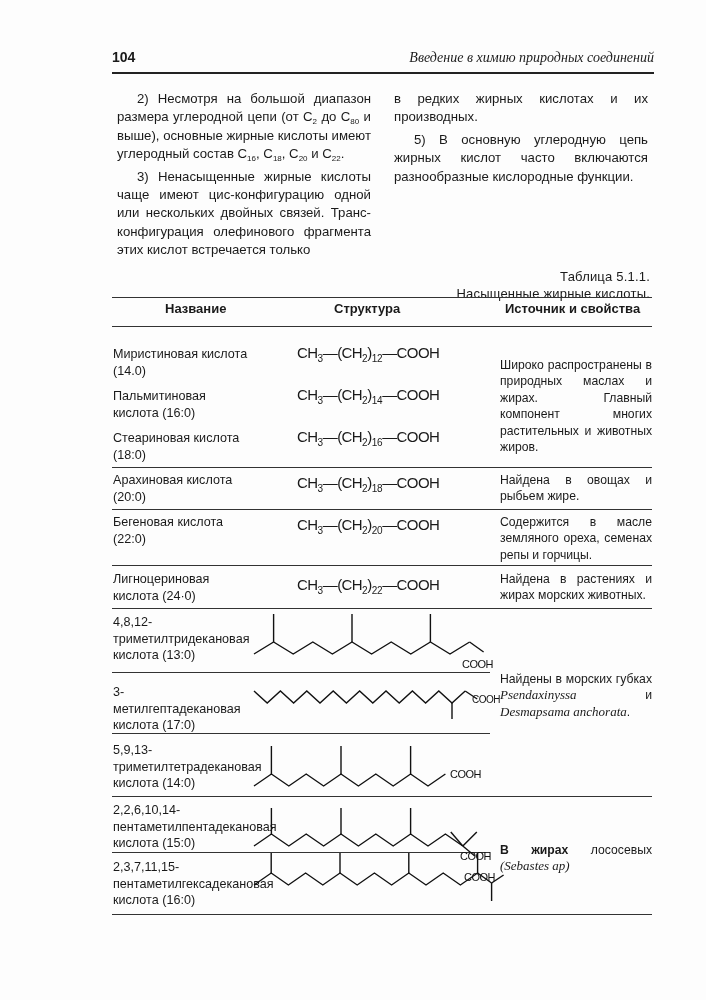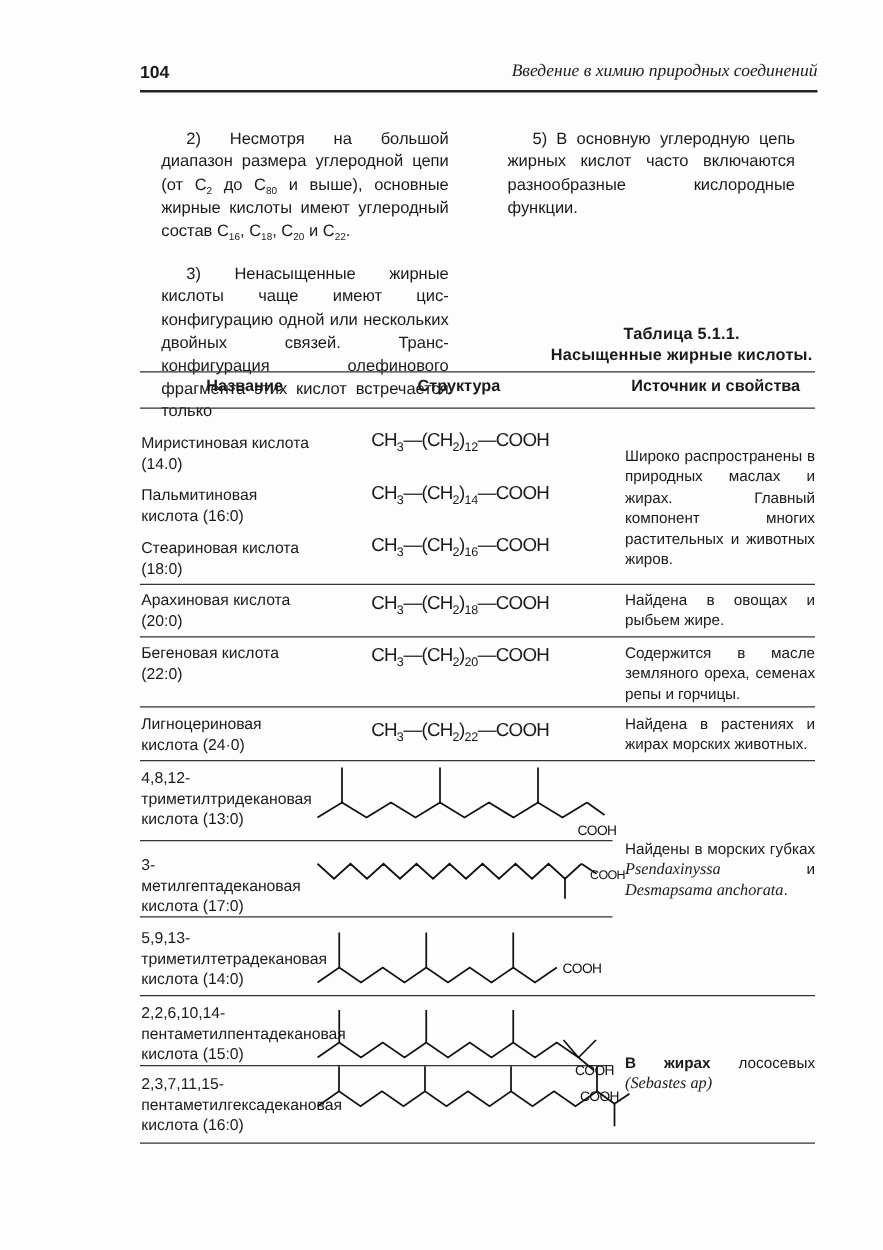--- a/index.html
+++ b/index.html
@@ -2,24 +2,24 @@
 <html><head>
 <meta charset="utf-8">
 <style>
   html, body { margin: 0; padding: 0; background: #fdfdfd; }
   body { width: 706px; height: 1000px; position: relative; overflow: hidden; font-family: "Liberation Sans", sans-serif; color: #1a1a1a; }
   .abs { position: absolute; }
   .page-num { left: 112px; top: 49px; font-weight: bold; font-size: 14px; }
   .running-head { right: 52px; top: 50px; font-family: "Liberation Serif", serif; font-style: italic; font-size: 14px; }
   .head-rule { left: 112px; width: 542px; top: 72px; height: 0; border-top: 2px solid #222; }
   .col { top: 86px; width: 262px; font-size: 13.2px; line-height: 18.4px; text-align: justify; }
-  .col p { margin: 16px; text-indent: 20px; }
+  .col p { margin: 4px; text-indent: 20px; }
   .col p.noindent { text-indent: 0; }
   sub { font-size: 8px; vertical-align: -3px; line-height: 0; }
-  .tbl-title { right: 56px; top: 258px; text-align: center; font-weight: bold; font-size: 13px; line-height: 17px; letter-spacing: 0.2px; }
+  .tbl-title { right: 56px; top: 268px; text-align: right; font-weight: normal; font-size: 13px; line-height: 17px; letter-spacing: 0.2px; }
   .rule { position: absolute; height: 0; border-top: 1.4px solid #333; }
   .th { position: absolute; top: 301px; font-weight: bold; font-size: 13px; }
   .name { position: absolute; left: 113px; width: 135px; font-size: 12.6px; line-height: 16.5px; }
   .formula { position: absolute; left: 297px; font-size: 15px; letter-spacing: -0.6px; }
   .formula sub { font-size: 10px; vertical-align: -4px; letter-spacing: -0.3px; }
   .src { position: absolute; left: 500px; width: 152px; font-size: 12.2px; line-height: 16.4px; text-align: justify; }
   .src i { font-family: "Liberation Serif", serif; font-size: 13px; margin-top: 36px; }
   .src b { font-weight: bold; }
   svg.struct { position: absolute; left: 250px; width: 240px; height: 64px; overflow: visible; }
   svg.struct polyline, svg.struct line { fill: none; stroke: #111; stroke-width: 1.4; }
@@ -30,20 +30,21 @@
 
 <div class="abs page-num">104</div>
 <div class="abs running-head">Введение в химию природных соединений</div>
 <div class="abs head-rule"></div>
 
 <div class="abs col" style="left:113px;">
   <p><span>2) Несмотря на большой диапазон размера углеродной цепи (от C</span><sub>2</sub><span> до C</span><sub>80</sub><span> и выше), основные жирные кислоты имеют углеродный состав C</span><sub>16</sub><span>, C</span><sub>18</sub><span>, C</span><sub>20</sub><span> и C</span><sub>22</sub><span>.</span></p>
   <p>3) Ненасыщенные жирные кислоты чаще имеют цис-конфигурацию одной или нескольких двойных связей. Транс-конфигурация олефинового фрагмента этих кислот встречается только</p>
 </div>
 <div class="abs col" style="left:390px;">
+  <p class="noindent">в редких жирных кислотах и их производных.</p>
   <p>5) В основную углеродную цепь жирных кислот часто включаются разнообразные кислородные функции.</p>
 </div>
 
 <div class="abs tbl-title">
   <div>Таблица 5.1.1.</div>
   <div>Насыщенные жирные кислоты.</div>
 </div>
 
 <div class="rule" style="left:112px;width:540px;top:297px;"></div>
 <div class="rule" style="left:112px;width:540px;top:326px;"></div>

